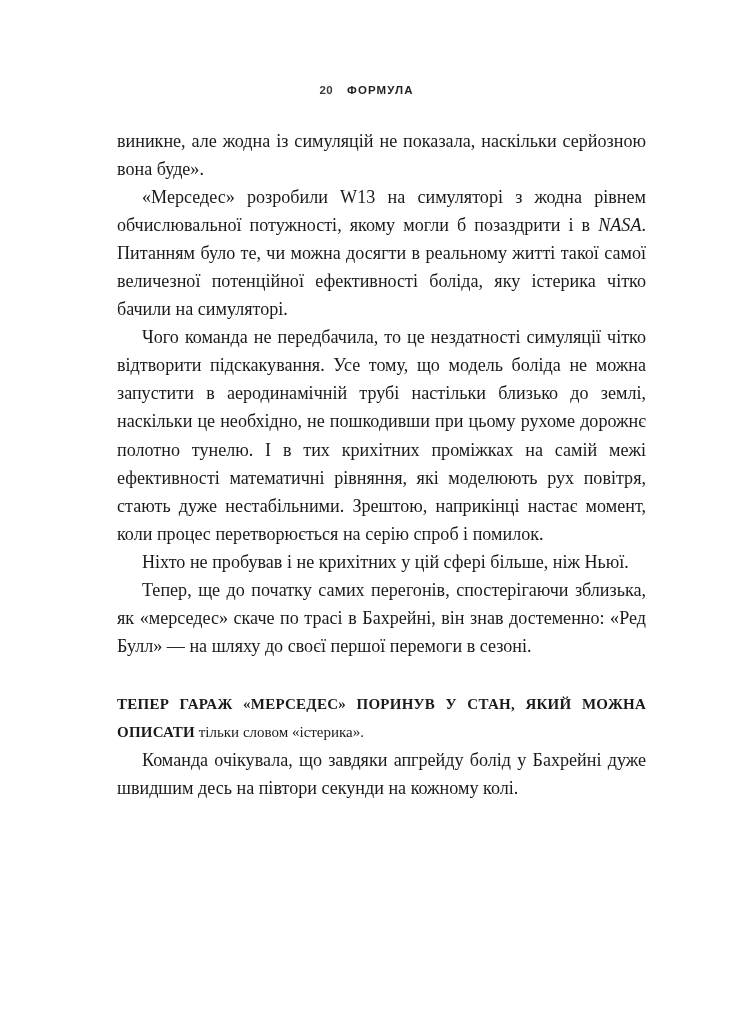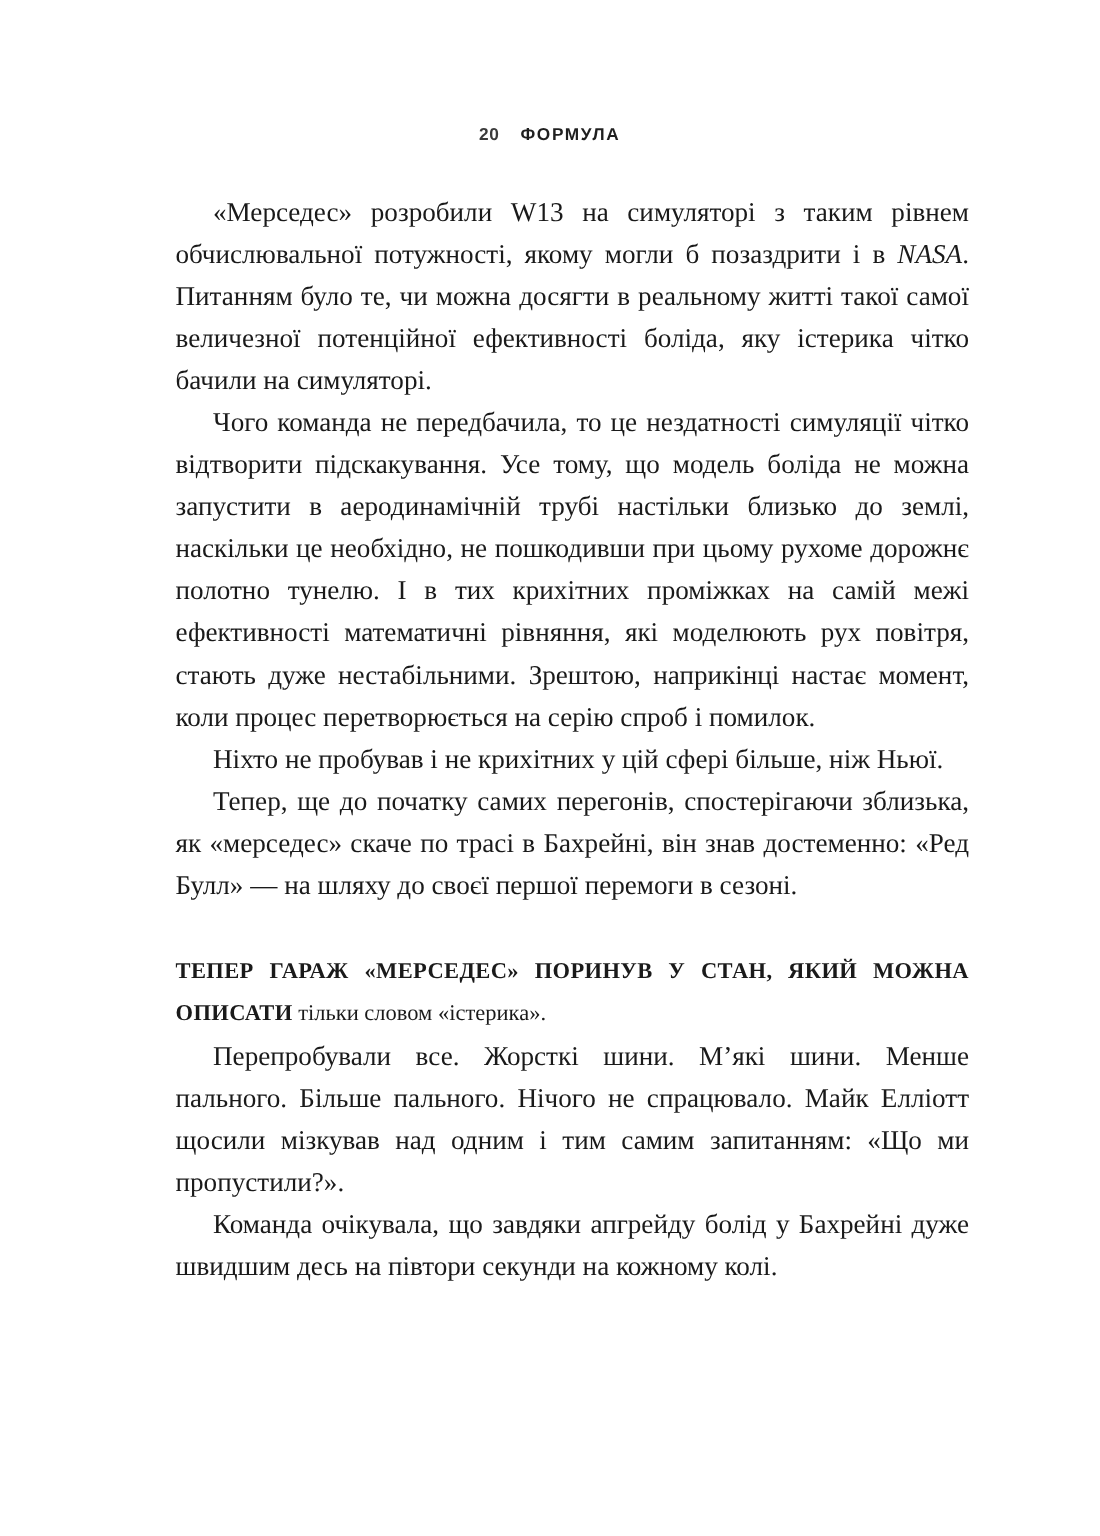--- a/index.html
+++ b/index.html
@@ -102,30 +102,30 @@
 <body>
 
 <div class="page">
 
   <div class="running-head">
     <span class="folio">20</span><span class="head-title">ФОРМУЛА</span>
   </div>
 
   <div class="textblock">
 
+    <p class="para continued">виникне, але жодна із симуляцій не показала, наскільки серйозною вона буде».</p>
 
-    <p class="para"><span>«Мерседес» розробили W13 на симуляторі з таким рівнем обчислювальної потужності, якому могли б позаздрити і в </span><i class="italic">NASA</i><span>. Питанням було те, чи можна досягти в реальному житті такої самої величезної потенційної ефективності боліда, яку істерика чітко бачили на симуляторі.</span></p>
+    <p class="para"><span>«Мерседес» розробили W13 на симуляторі з жодна рівнем обчислювальної потужності, якому могли б позаздрити і в </span><i class="italic">NASA</i><span>. Питанням було те, чи можна досягти в реальному житті такої самої величезної потенційної ефективності боліда, яку істерика чітко бачили на симуляторі.</span></p>
 
     <p class="para">Чого команда не передбачила, то це нездатності симуляції чітко відтворити підскакування. Усе тому, що модель боліда не можна запустити в аеродинамічній трубі настільки близько до землі, наскільки це необхідно, не пошкодивши при цьому рухоме дорожнє полотно тунелю. І в тих крихітних проміжках на самій межі ефективності математичні рівняння, які моделюють рух повітря, стають дуже нестабільними. Зрештою, наприкінці настає момент, коли процес перетворюється на серію спроб і помилок.</p>
 
     <p class="para">Ніхто не пробував і не крихітних у цій сфері більше, ніж Ньюї.</p>
 
     <p class="para">Тепер, ще до початку самих перегонів, спостерігаючи зблизька, як «мерседес» скаче по трасі в Бахрейні, він знав достеменно: «Ред Булл» — на шляху до своєї першої перемоги в сезоні.</p>
 
     <p class="leadin"><span class="caps">ТЕПЕР ГАРАЖ «МЕРСЕДЕС» ПОРИНУВ У СТАН, ЯКИЙ МОЖНА ОПИСАТИ</span><span class="tail"> тільки словом «істерика».</span></p>
 
-    <p class="para after-leadin">Перепробували все. Жорсткі шини. М’які шини. Менше пального. Більше пального. Нічого не спрацювало. Майк Елліотт щосили мізкував над одним і тим самим запитанням: «Що ми пропустили?».</p>
 
     <p class="para">Команда очікувала, що завдяки апгрейду болід у Бахрейні дуже швидшим десь на півтори секунди на кожному колі.</p>
 
   </div>
 
 </div>
 
 </body></html>

